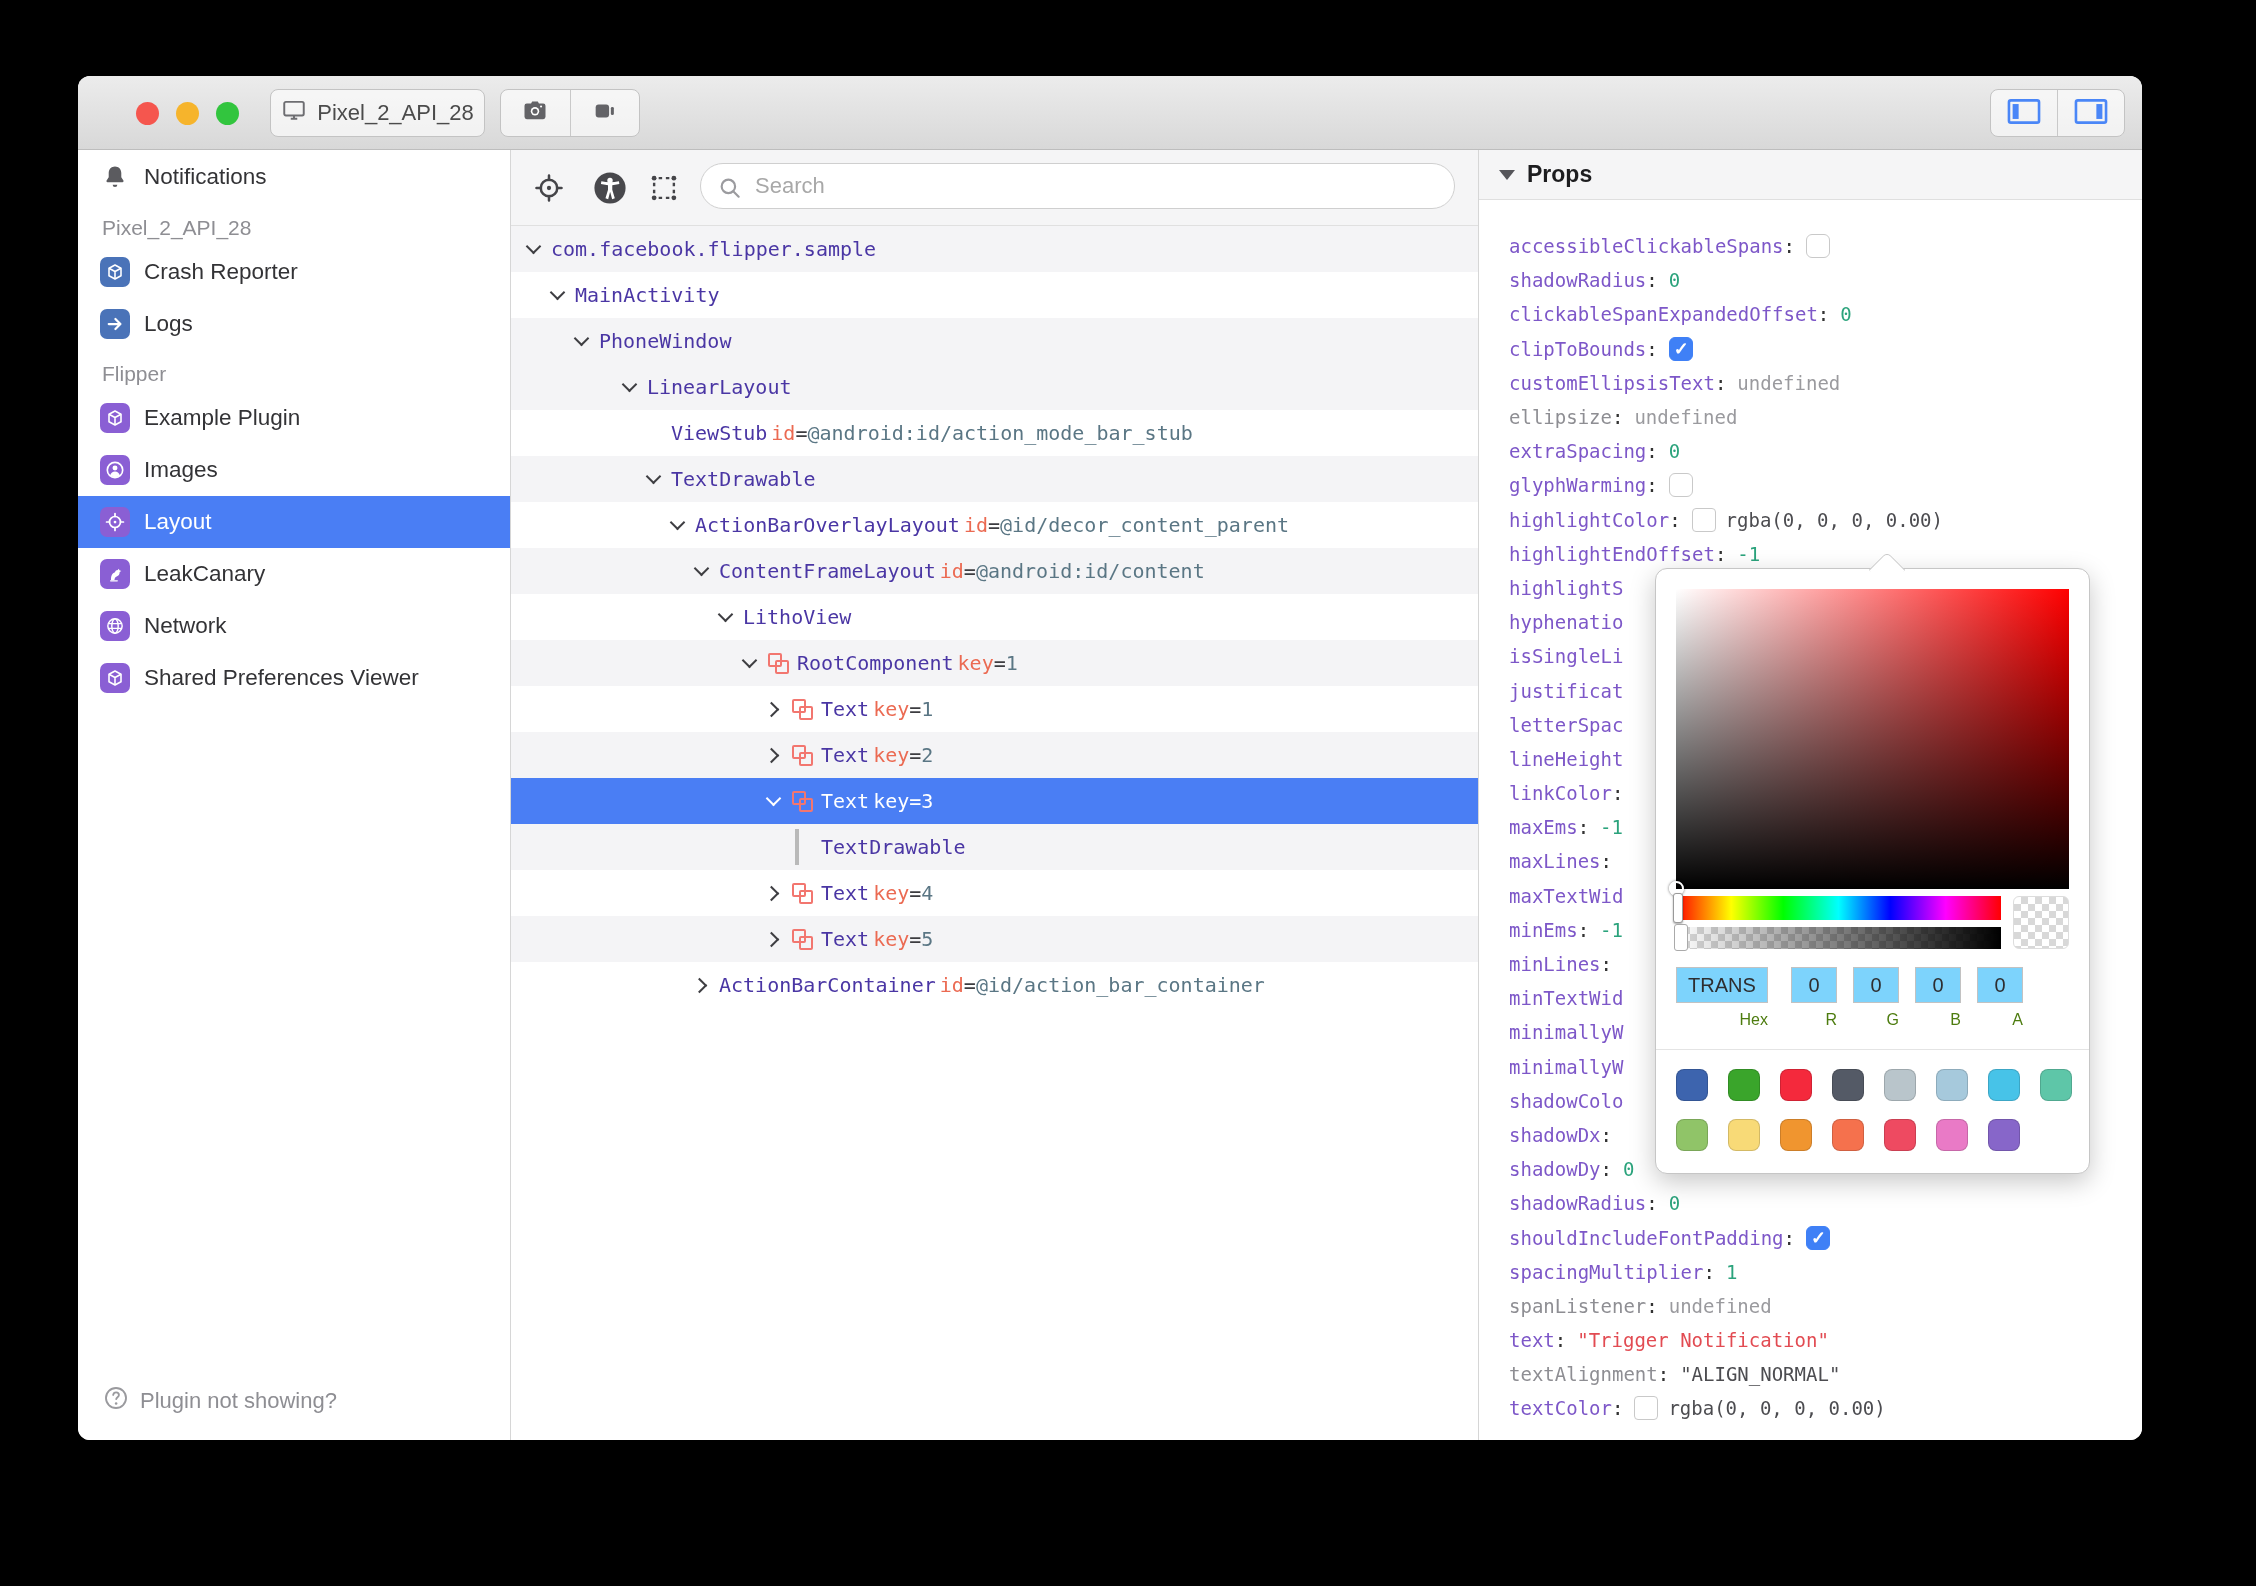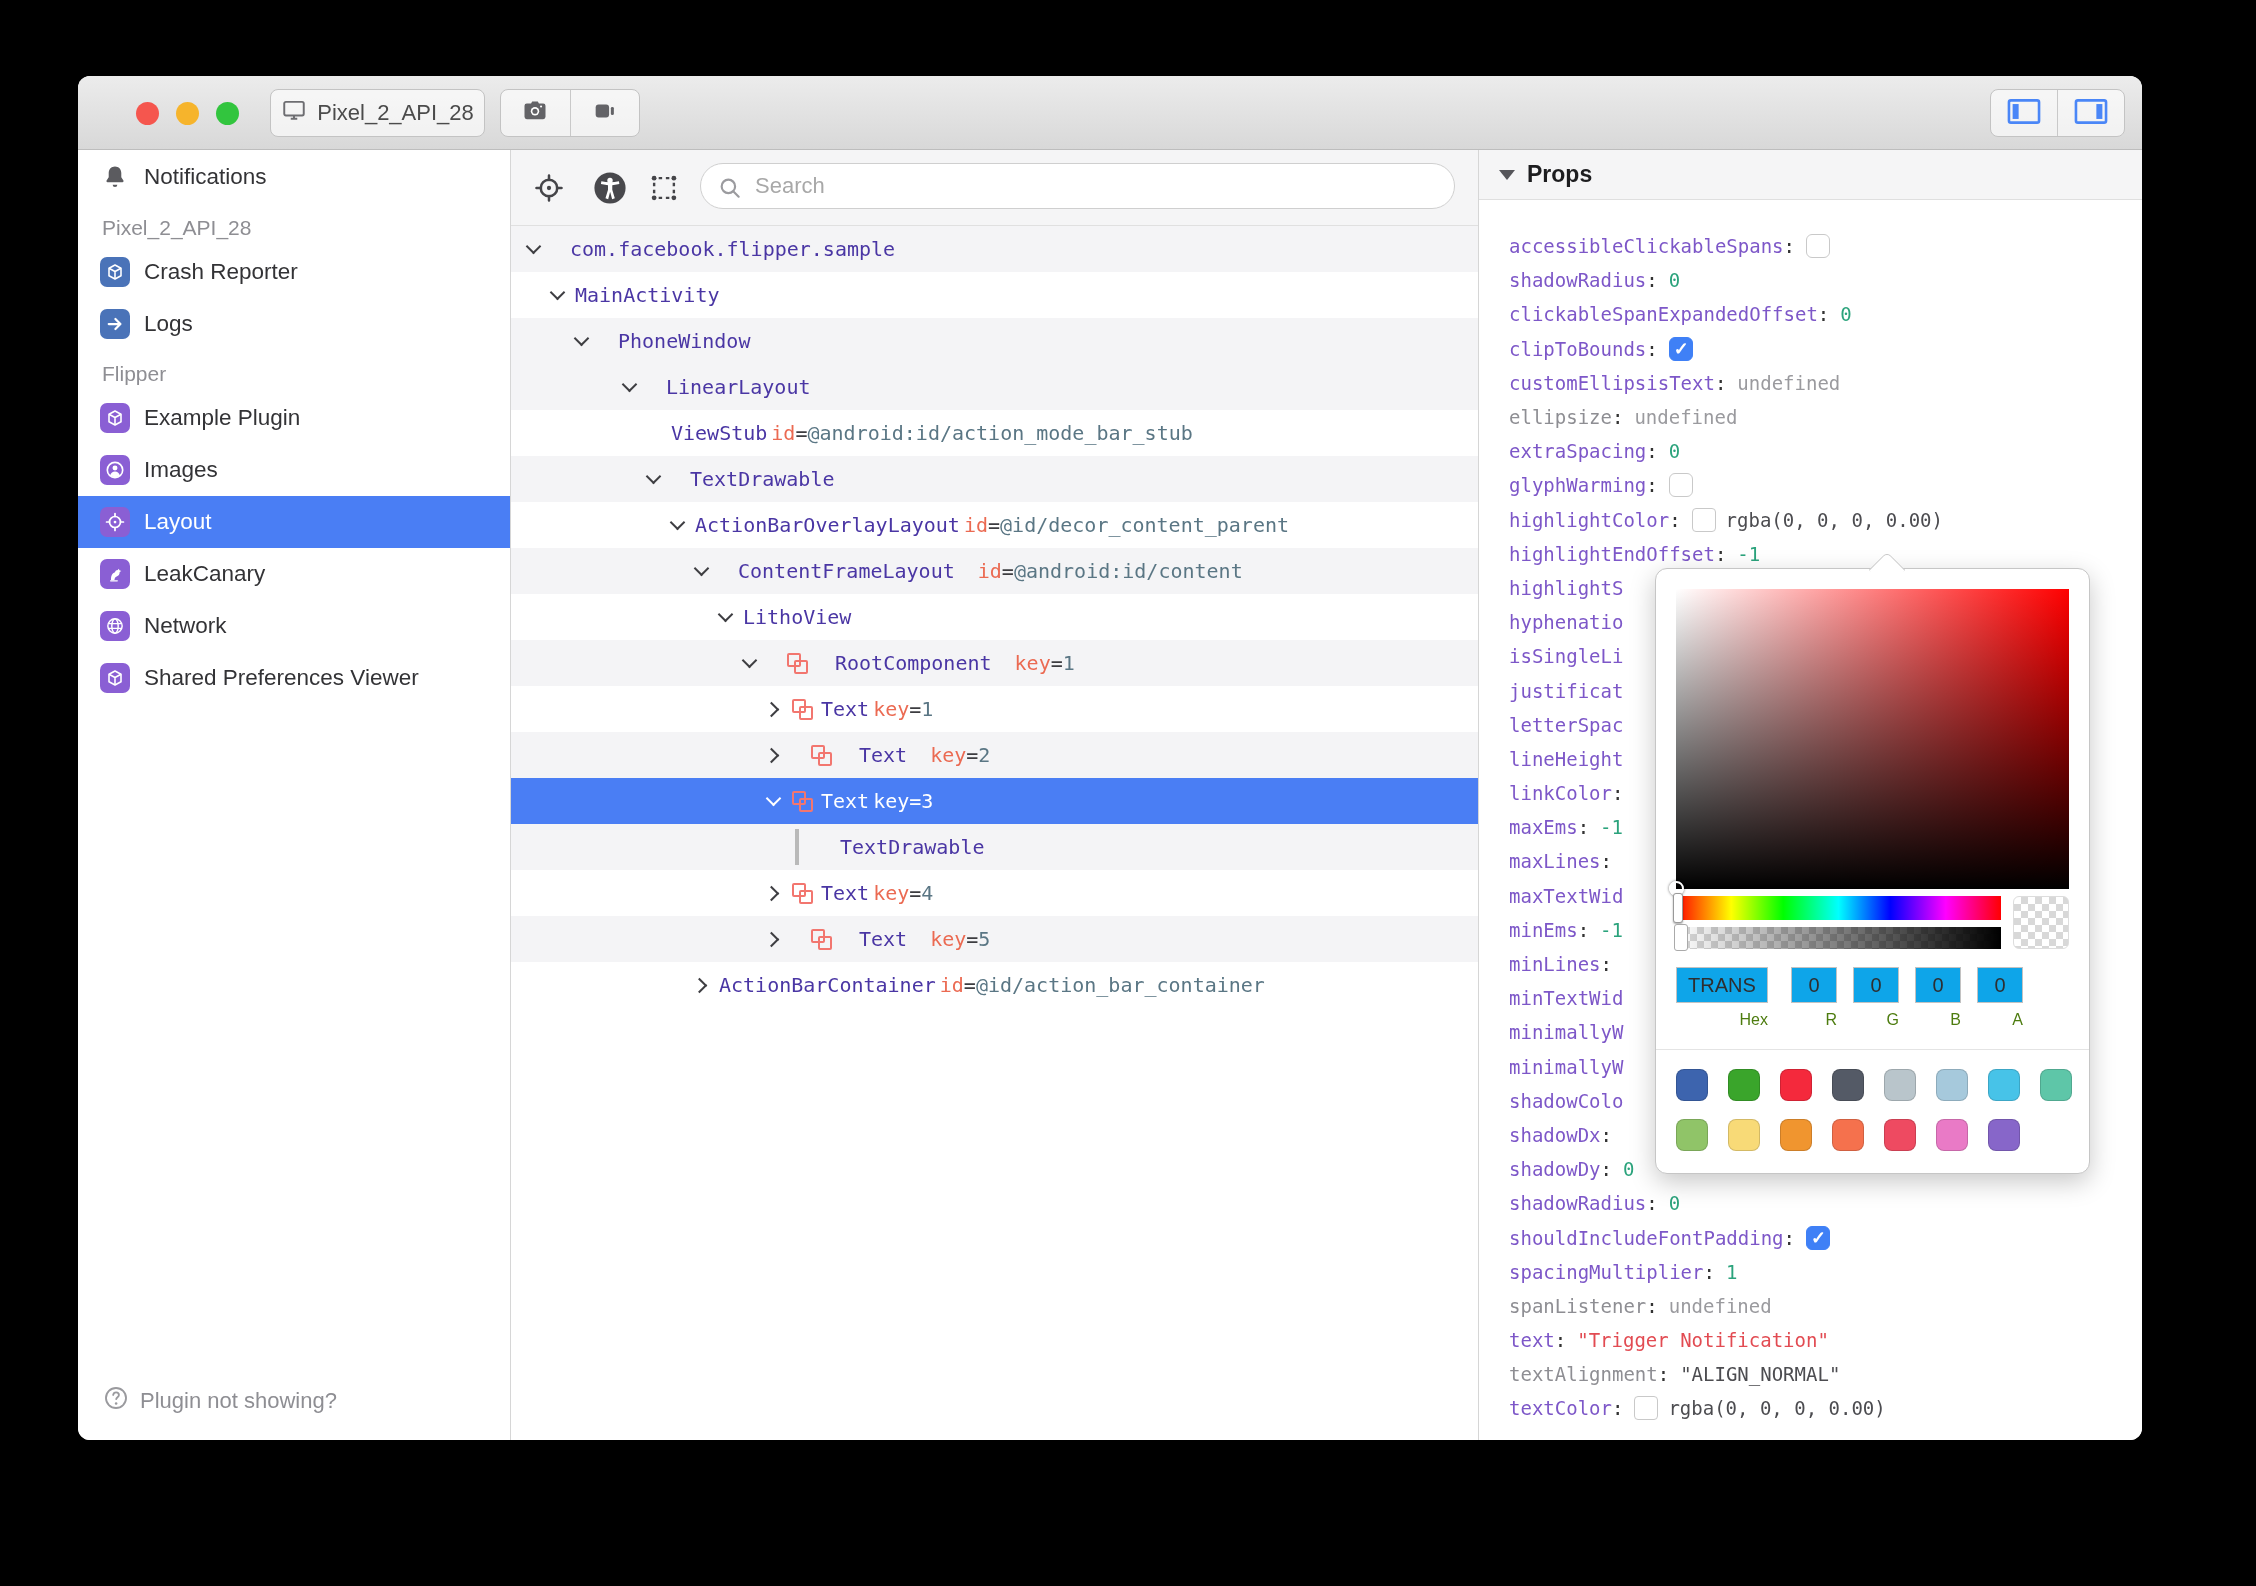--- a/index.html
+++ b/index.html
@@ -51,21 +51,21 @@
   .searchwrap { position:absolute; left:189px; top:13px; width:755px; height:46px; }
   .searchwrap svg { position:absolute; left:17px; top:12px; }
   .search { width:100%; height:100%; border:1px solid #cfcfcf; border-radius:25px; background:#fff;
             padding-left:54px; font-size:22px; color:#333; outline:none;
             font-family:"Liberation Sans",sans-serif; }
   .search::placeholder { color:#a8a8a8; }
 
   .tree { position:absolute; top:76px; left:0; right:0; bottom:0; overflow:hidden;
           font-family:"DejaVu Sans Mono", monospace; font-size:20px; }
   .trow { height:46px; display:flex; align-items:center; white-space:nowrap; }
-  .trow.alt { background:#f4f4f6;gap:19px; }
+  .trow.alt { background:#f4f4f6; }
   .trow.sel { background:#4a7ef4; }
   .chev { width:18px; height:18px; flex:none; margin-right:8px; position:relative; }
   .chev::before { content:""; position:absolute; width:9px; height:9px;
                   border-right:2.5px solid #3e3e42; border-bottom:2.5px solid #3e3e42; }
   .chev.down::before { left:3px; top:1px; transform:rotate(45deg); }
   .chev.right::before { left:1px; top:4px; transform:rotate(-45deg); }
   .chev.none::before { display:none; }
   .sel .chev::before { border-color:#fff; }
   .litho { width:22px; height:22px; position:relative; flex:none; margin-right:8px; }
   .litho::before, .litho::after { content:""; position:absolute; width:10px; height:10px;
@@ -127,21 +127,21 @@
       linear-gradient(45deg,#d8d8d8 25%,#fff 25%,#fff 75%,#d8d8d8 75%);
       background-size:14px 14px,14px 14px; background-position:0 0,7px 7px; }
   .alpha { left:20px; top:358px; width:325px; height:22px;
       background-image:linear-gradient(to right,rgba(0,0,0,0),#000),
       linear-gradient(45deg,#d8d8d8 25%,transparent 25%,transparent 75%,#d8d8d8 75%),
       linear-gradient(45deg,#d8d8d8 25%,#fff 25%,#fff 75%,#d8d8d8 75%);
       background-size:100% 100%,14px 14px,14px 14px; background-position:0 0,0 0,7px 7px; }
   .alphahandle { left:18px; top:355px; width:14px; height:27px; background:#fff; border:1px solid #aaa;
                  border-radius:3px; }
   .preview { left:357px; top:327px; width:56px; height:53px; border:1px solid #ddd; border-radius:6px; }
-  .pibox { position:absolute; height:36px; top:398px; border:1.5px solid #c2c2c2; background:#0ea5e9;
+  .pibox { position:absolute; height:36px; top:398px; border:1.5px solid #c2c2c2; background:#7dd3fc;
            font-family:"Liberation Sans",sans-serif; font-size:20px; color:#2e2e30; text-align:center;
            outline:none; padding:0; }
   .plabel { position:absolute; top:442px; font-size:16px; color:#4d7c0f; text-align:right; }
   .pdivider { left:0; right:0; top:480px; border-top:1px solid #e4e4e4; }
   .swrow { left:20px; display:flex; gap:20px; }
   .swrow.r1 { top:500px; }
   .swrow.r2 { top:550px; }
   .sw { width:32px; height:32px; border-radius:8px; border:1px solid rgba(0,0,0,.15); }
 </style>
 </head>

